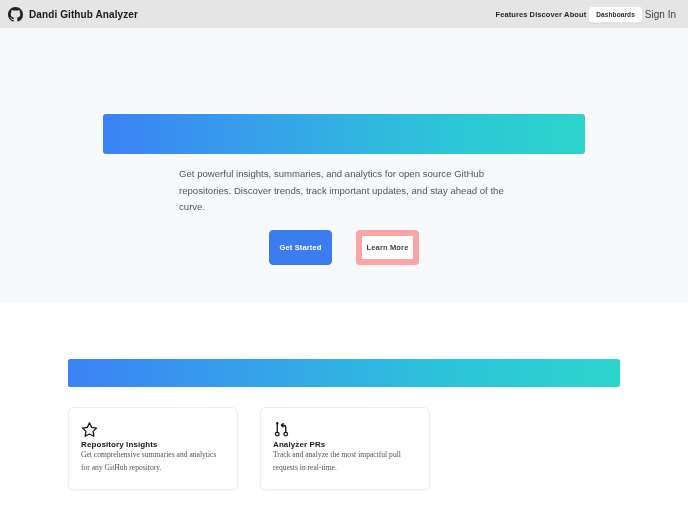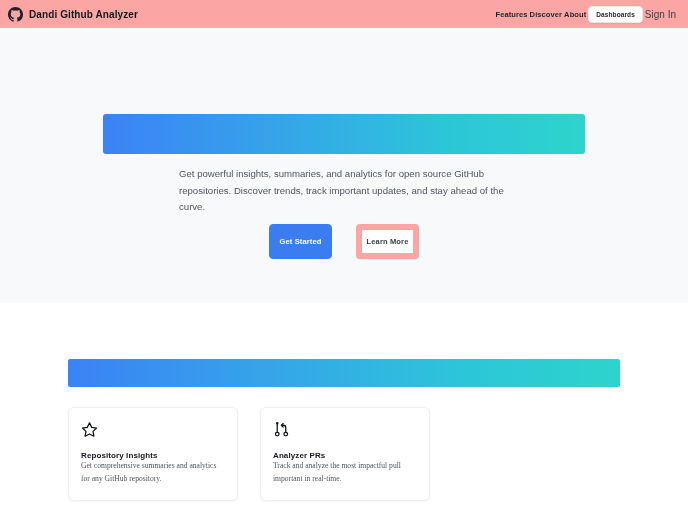--- a/index.html
+++ b/index.html
@@ -13,21 +13,21 @@
   body {
     font-family: "Liberation Sans", sans-serif;
     background: #ffffff;
     color: #1f2328;
     -webkit-font-smoothing: antialiased;
   }
 
   
   .header {
     height: 28px;
-    background: #fca5a5;
+    background: #e5e5e5;
     display: flex;
     align-items: center;
     padding: 0 12px 0 8px;
     position: relative;
     z-index: 5;
   }
 
   .brand {
     display: flex;
     align-items: center;
@@ -106,21 +106,21 @@
 
   .hero-text {
     width: 330px;
     margin-top: 12px;
     font-size: 9.6px;
     line-height: 1.72;
     color: #50565d;
   }
 
   .hero-actions {
-    margin-top: 8px;
+    margin-top: 14px;
     display: flex;
     gap: 24px;
   }
 
   .btn {
     font-family: "Liberation Sans", sans-serif;
     font-size: 7.5px;
     font-weight: bold;
     border-radius: 4px;
     padding: 7px 0;
@@ -173,21 +173,21 @@
   }
 
   .card-icon {
     width: 17px;
     height: 17px;
     display: block;
     color: #111418;
   }
 
   .card-title {
-    margin-top: 13px;
+    margin-top: 2px;
     font-size: 8px;
     font-weight: bold;
     color: #15181c;
     letter-spacing: 0.1px;
   }
 
   .card-desc {
     font-size: 7.6px;
     line-height: 1.68;
     color: #4e545b;
@@ -241,18 +241,18 @@
     <div class="card">
       <svg class="card-icon" viewBox="0 0 24 24" fill="none" stroke="currentColor" stroke-width="1.8" stroke-linecap="round" stroke-linejoin="round">
         <circle cx="6" cy="18.5" r="2.6"></circle>
         <circle cx="18" cy="18.5" r="2.6"></circle>
         <line x1="6" y1="15.6" x2="6" y2="3.5"></line>
         <circle cx="6" cy="3.2" r="0.9"></circle>
         <path d="M18 15.7V9.2a3.2 3.2 0 0 0-3.2-3.2h-2.6"></path>
         <polyline points="14.3 3.6 11.8 6 14.3 8.4"></polyline>
       </svg>
       <div class="card-title">Analyzer PRs</div>
-      <div class="card-desc">Track and analyze the most impactful pull important in real-time.</div>
+      <div class="card-desc">Track and analyze the most impactful pull requests in real-time.</div>
     </div>
 
 
   </div>
 </div>
 
 </body></html>

